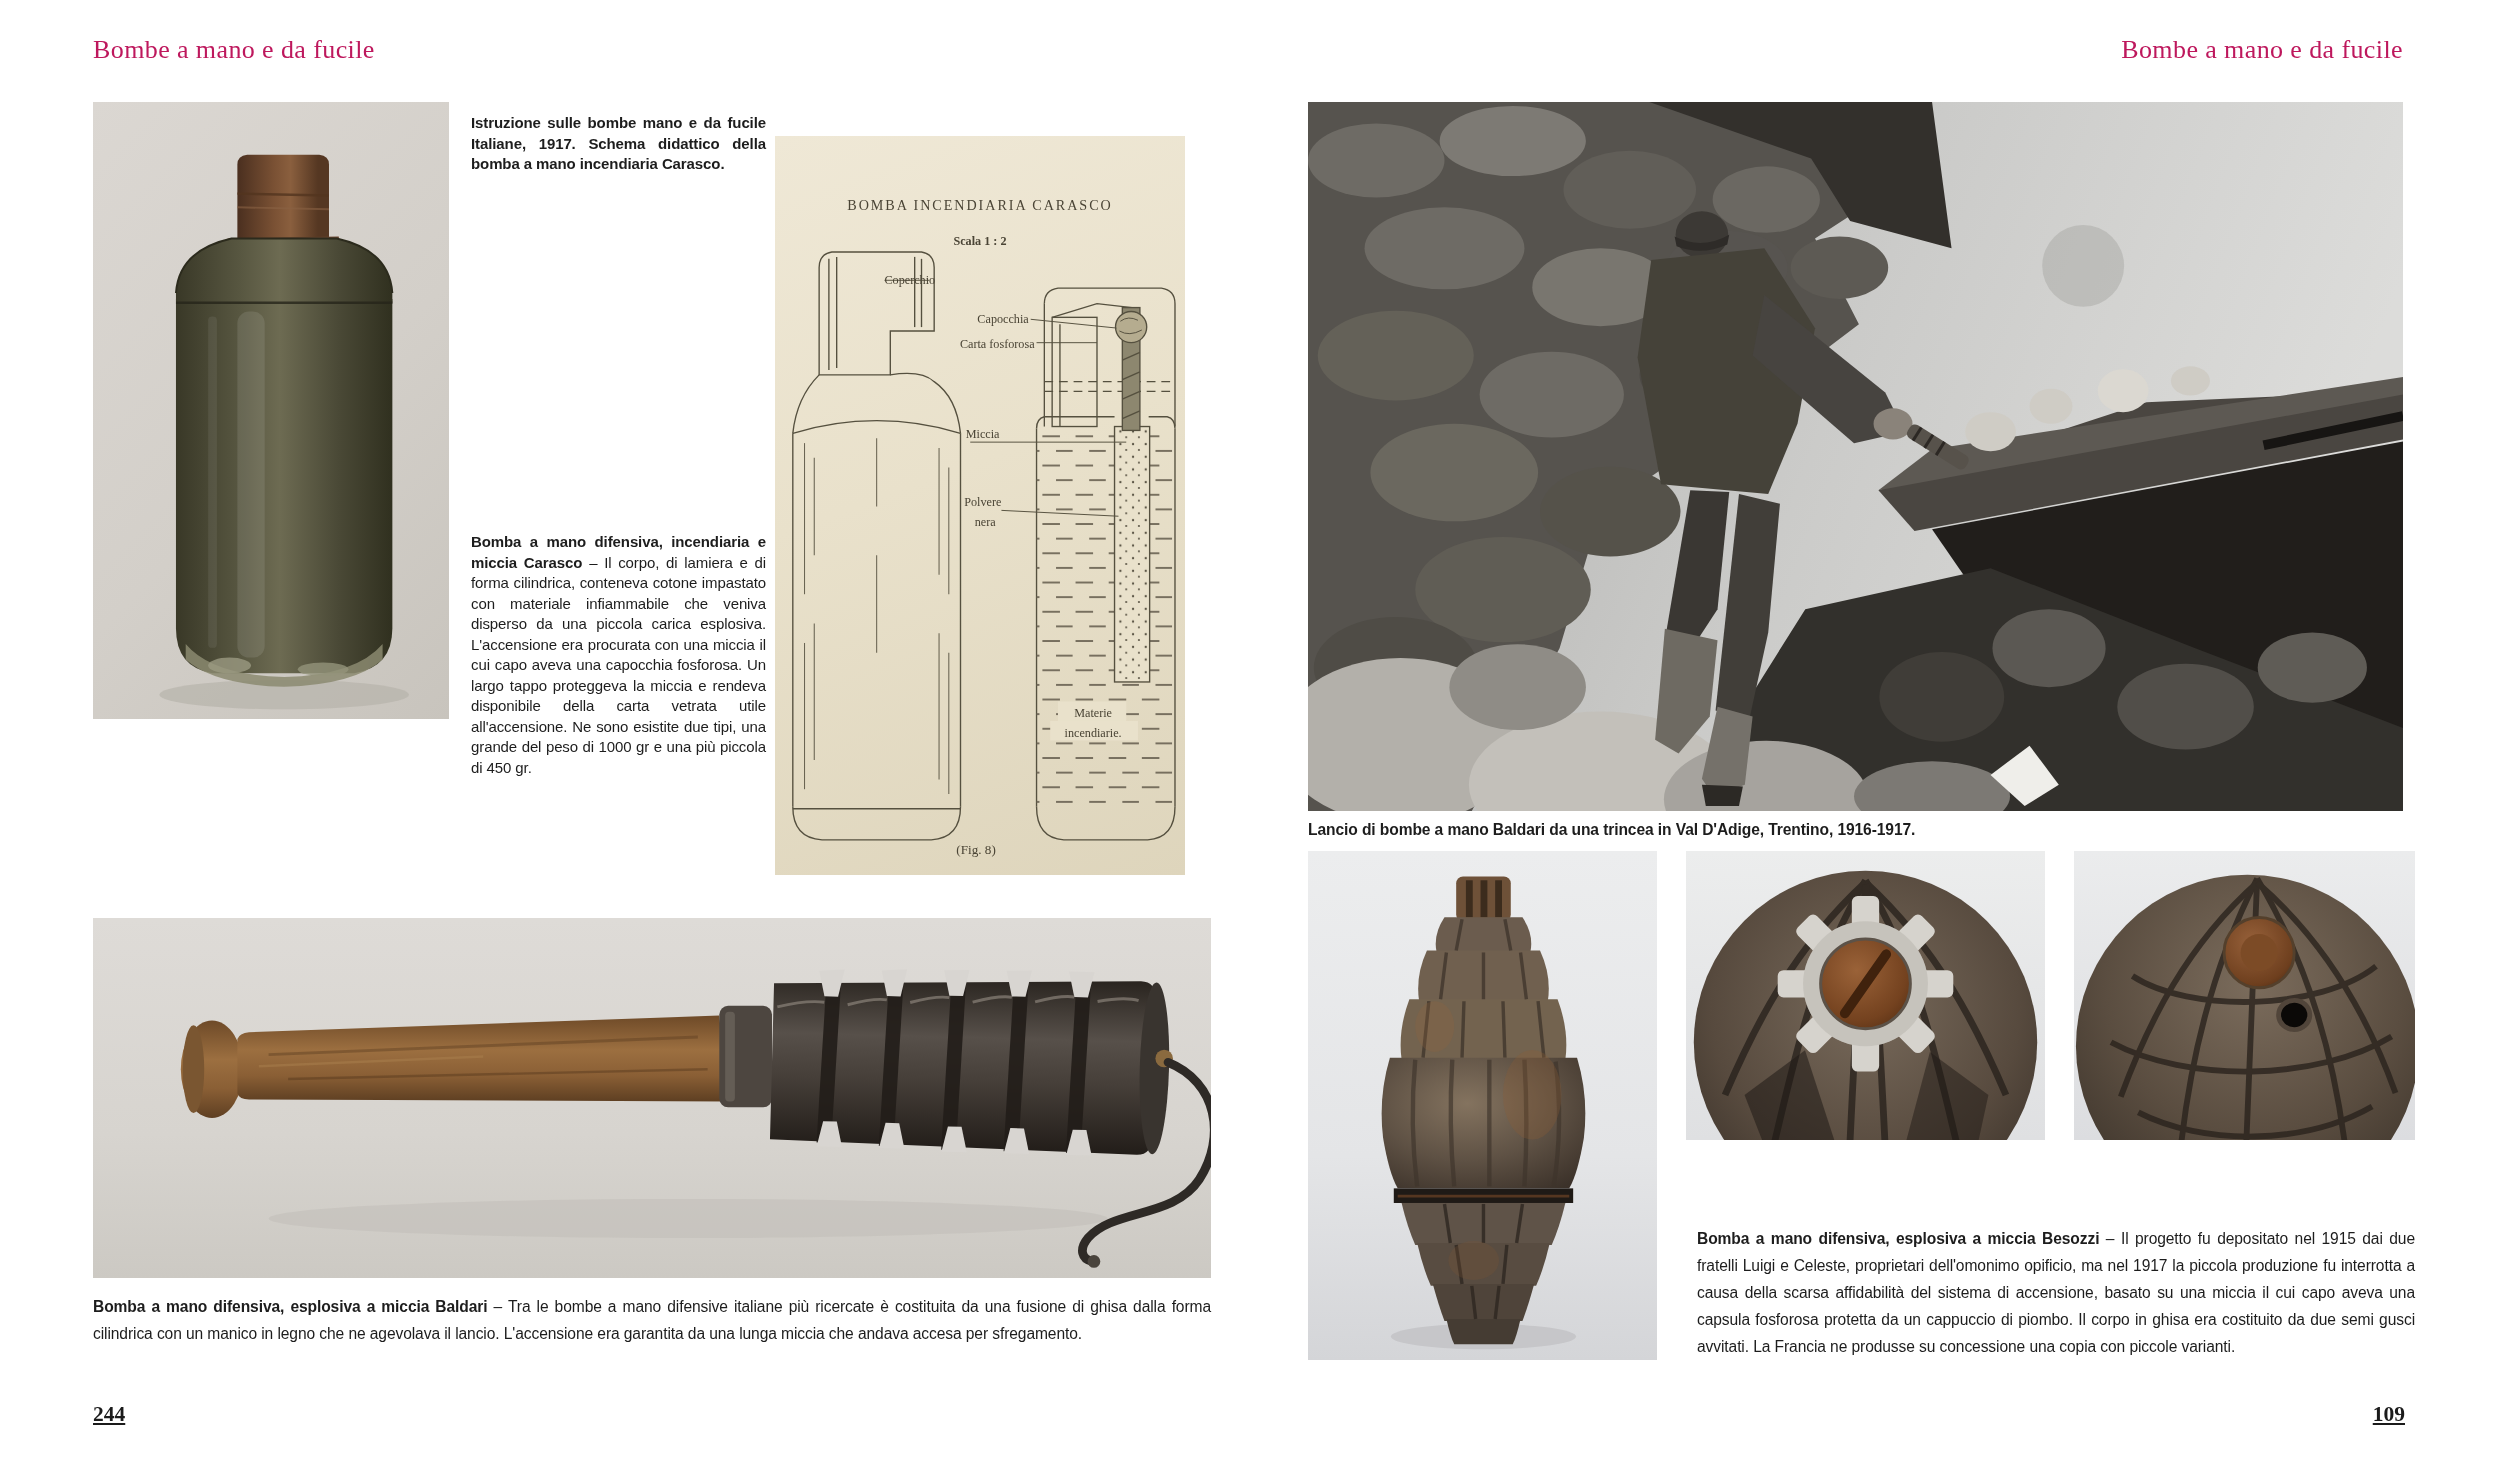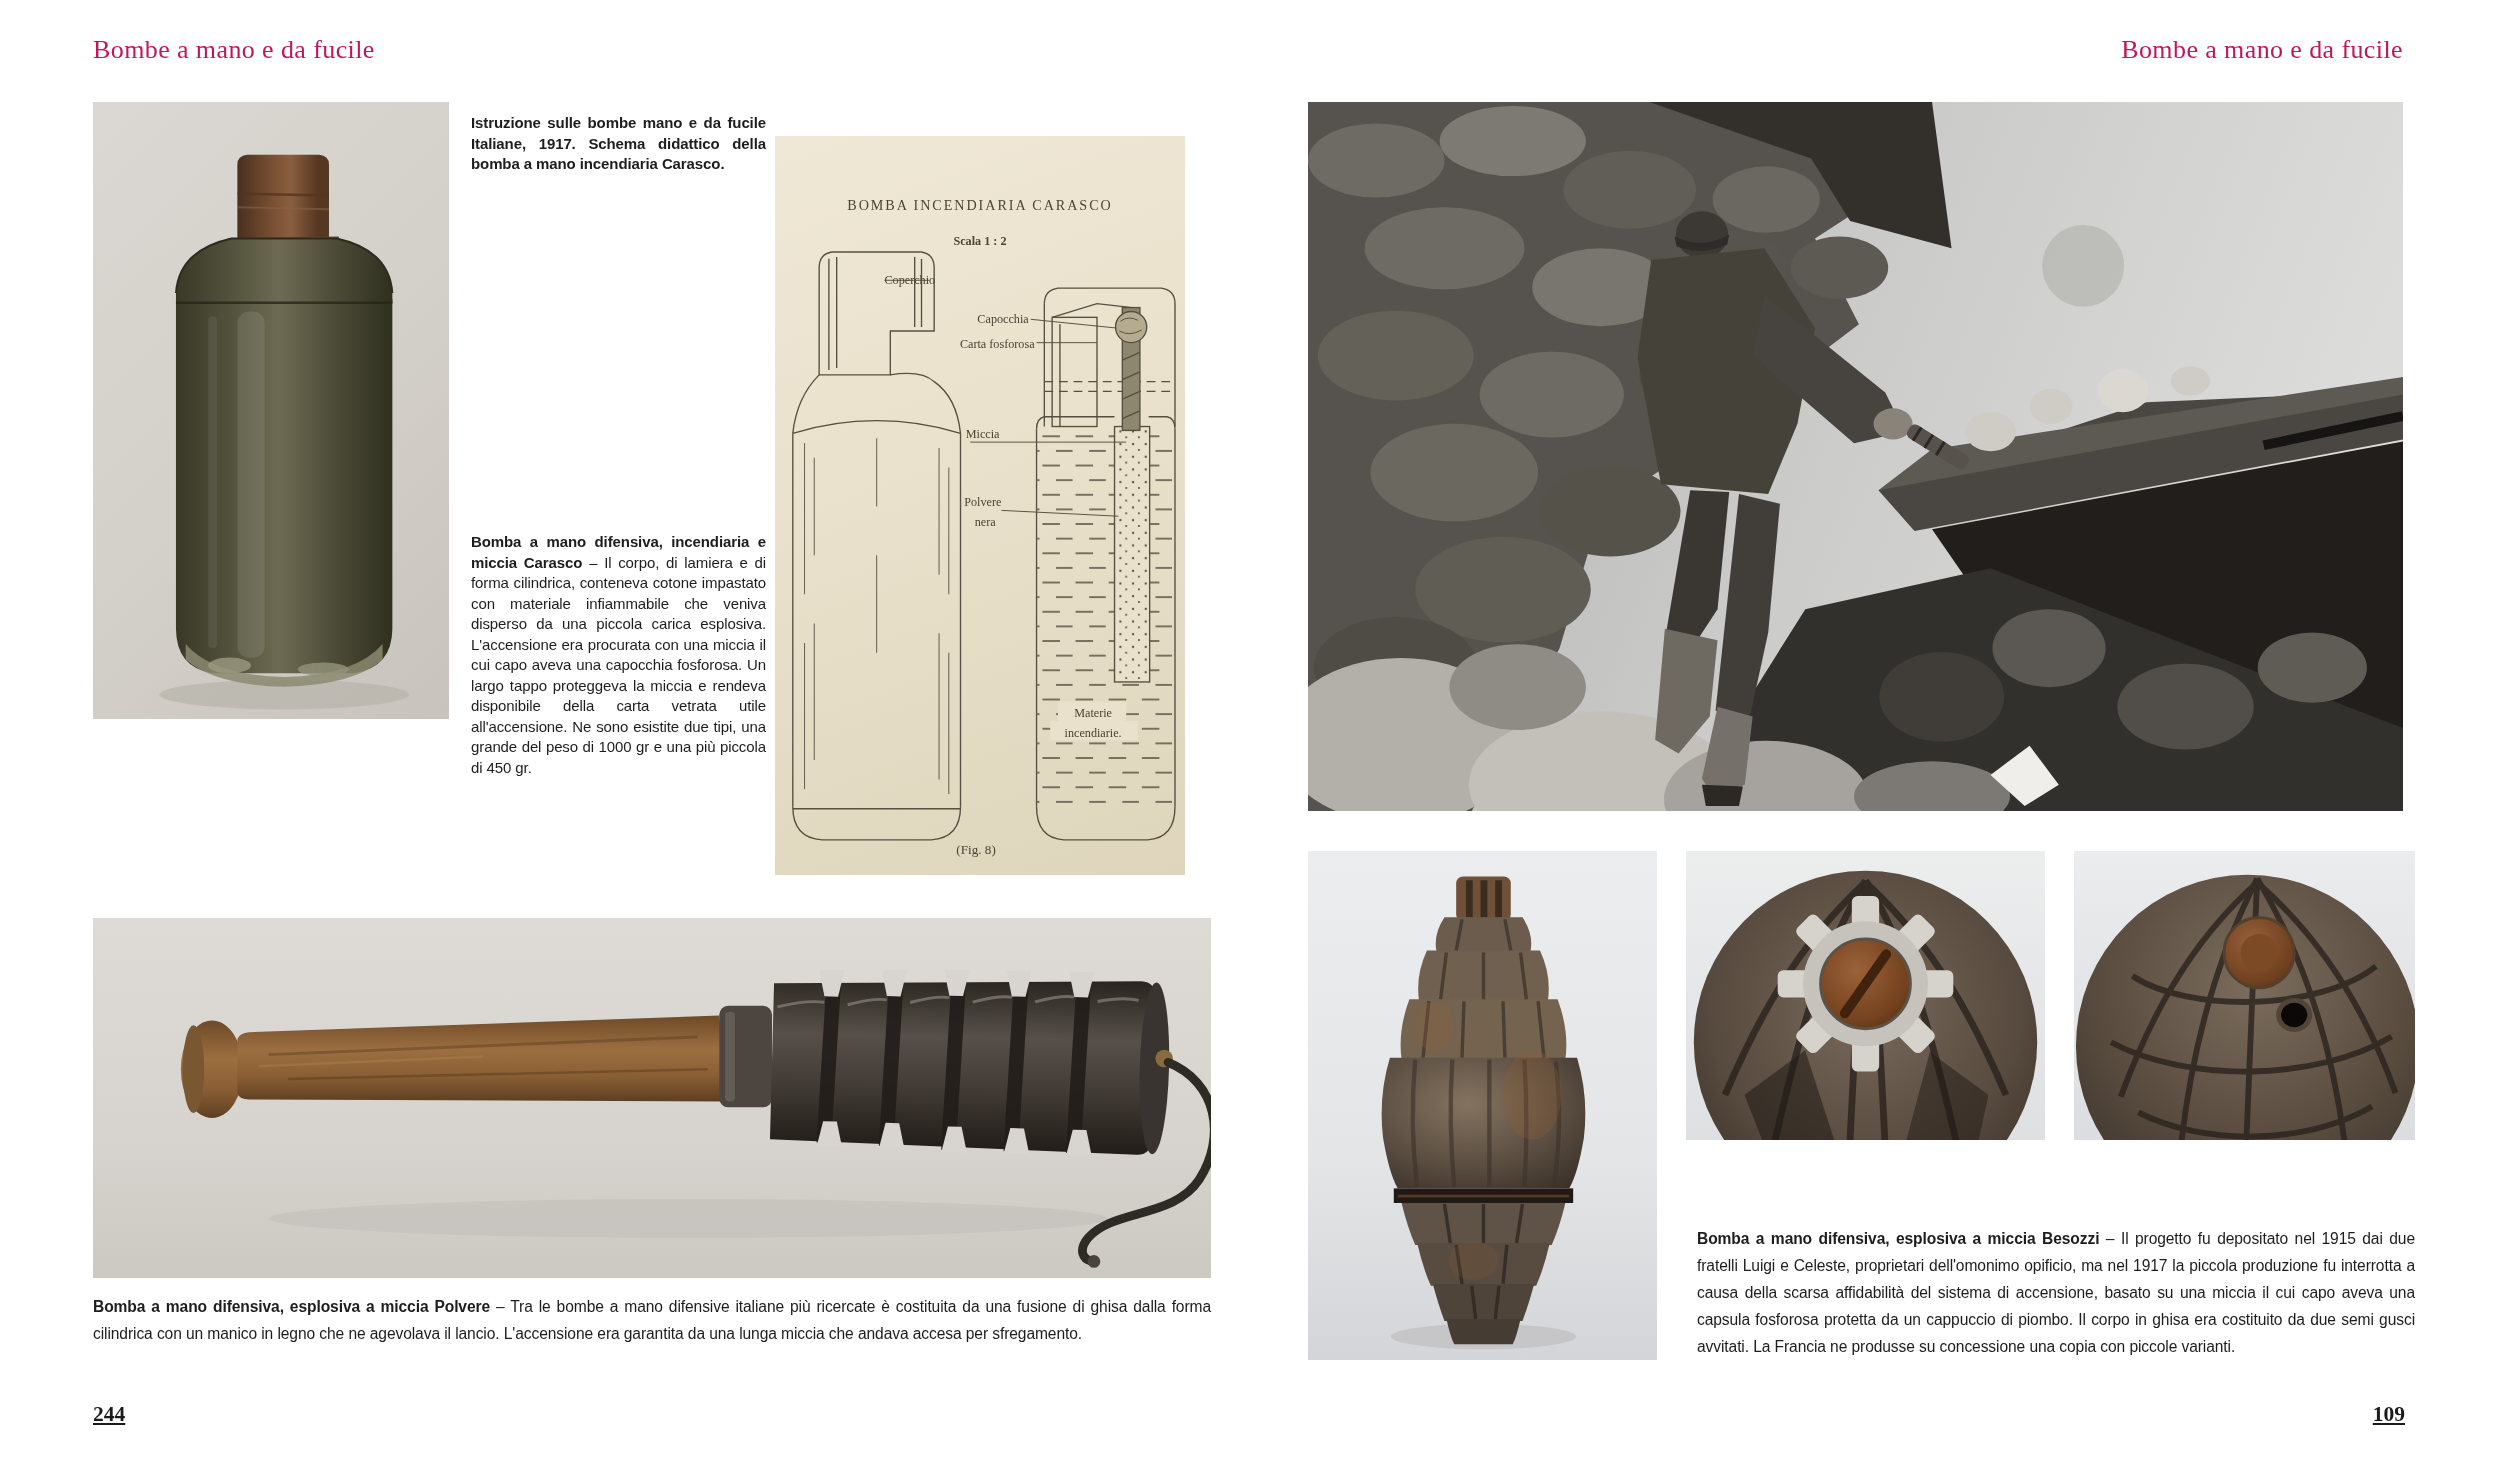--- a/index.html
+++ b/index.html
@@ -251,21 +251,21 @@
           </g>
           <ellipse cx="1088" cy="149" rx="15" ry="88" fill="#39342f"></ellipse>
         </g>
         <circle cx="1098" cy="144" r="9" fill="#8a6a3f"></circle>
 
         <path d="M1102,148 C1152,168 1162,224 1134,268 C1108,308 1046,298 1020,328 C1010,340 1014,350 1024,352" fill="none" stroke="#2e2a26" stroke-width="9" stroke-linecap="round"></path>
         <circle cx="1026" cy="352" r="6.5" fill="#4a443d"></circle>
       </svg>
     </div>
 
-    <div class="wide-cap" id="cap2"><span class="lead">Bomba a mano difensiva, esplosiva a miccia Polvere</span><span> – Tra le bombe a mano difensive italiane più ricercate è costituita da una fusione di ghisa dalla forma cilindrica con un manico in legno che ne agevolava il lancio. L'accensione era garantita da una lunga miccia che andava accesa per sfregamento.</span></div>
+    <div class="wide-cap" id="cap2"><span class="lead">Bomba a mano difensiva, esplosiva a miccia Baldari</span><span> – Tra le bombe a mano difensive italiane più ricercate è costituita da una fusione di ghisa dalla forma cilindrica con un manico in legno che ne agevolava il lancio. L'accensione era garantita da una lunga miccia che andava accesa per sfregamento.</span></div>
 
     <div class="pagenum" id="pn-left">244</div>
   </div>
 
   <div class="page" id="page-right">
 
     <div class="running-head" id="hdr-right">Bombe a mano e da fucile</div>
 
     <div class="photo" id="trench">
       <svg viewBox="0 0 1123 727" preserveAspectRatio="none">
@@ -337,20 +337,21 @@
           </g>
           <path d="M392,398 L432,400 L420,520 L390,566 L366,552 Z" fill="#3a3733"></path>
           <path d="M442,402 L484,412 L472,544 L452,636 L418,624 Z" fill="#413e39"></path>
           <path d="M366,540 L420,552 L412,630 L380,668 L356,654 Z" fill="#6e6a62"></path>
           <path d="M420,620 L456,630 L448,700 L416,712 L404,694 Z" fill="#75716a"></path>
           <path d="M404,700 L446,702 L442,722 L408,722 Z" fill="#2c2925"></path>
         </g>
       </svg>
     </div>
 
+    <div class="wide-cap" id="cap3">Lancio di bombe a mano Baldari da una trincea in Val D'Adige, Trentino, 1916-1917.</div>
 
     <div class="photo" id="ph-tall">
       <svg viewBox="0 0 358 522">
         <defs>
           <radialGradient id="gmain" cx=".42" cy=".35" r=".8">
             <stop offset="0" stop-color="#84735f"></stop>
               <stop offset=".55" stop-color="#5e5144"></stop>
             <stop offset="1" stop-color="#3b3129"></stop>
           </radialGradient>
         </defs>

